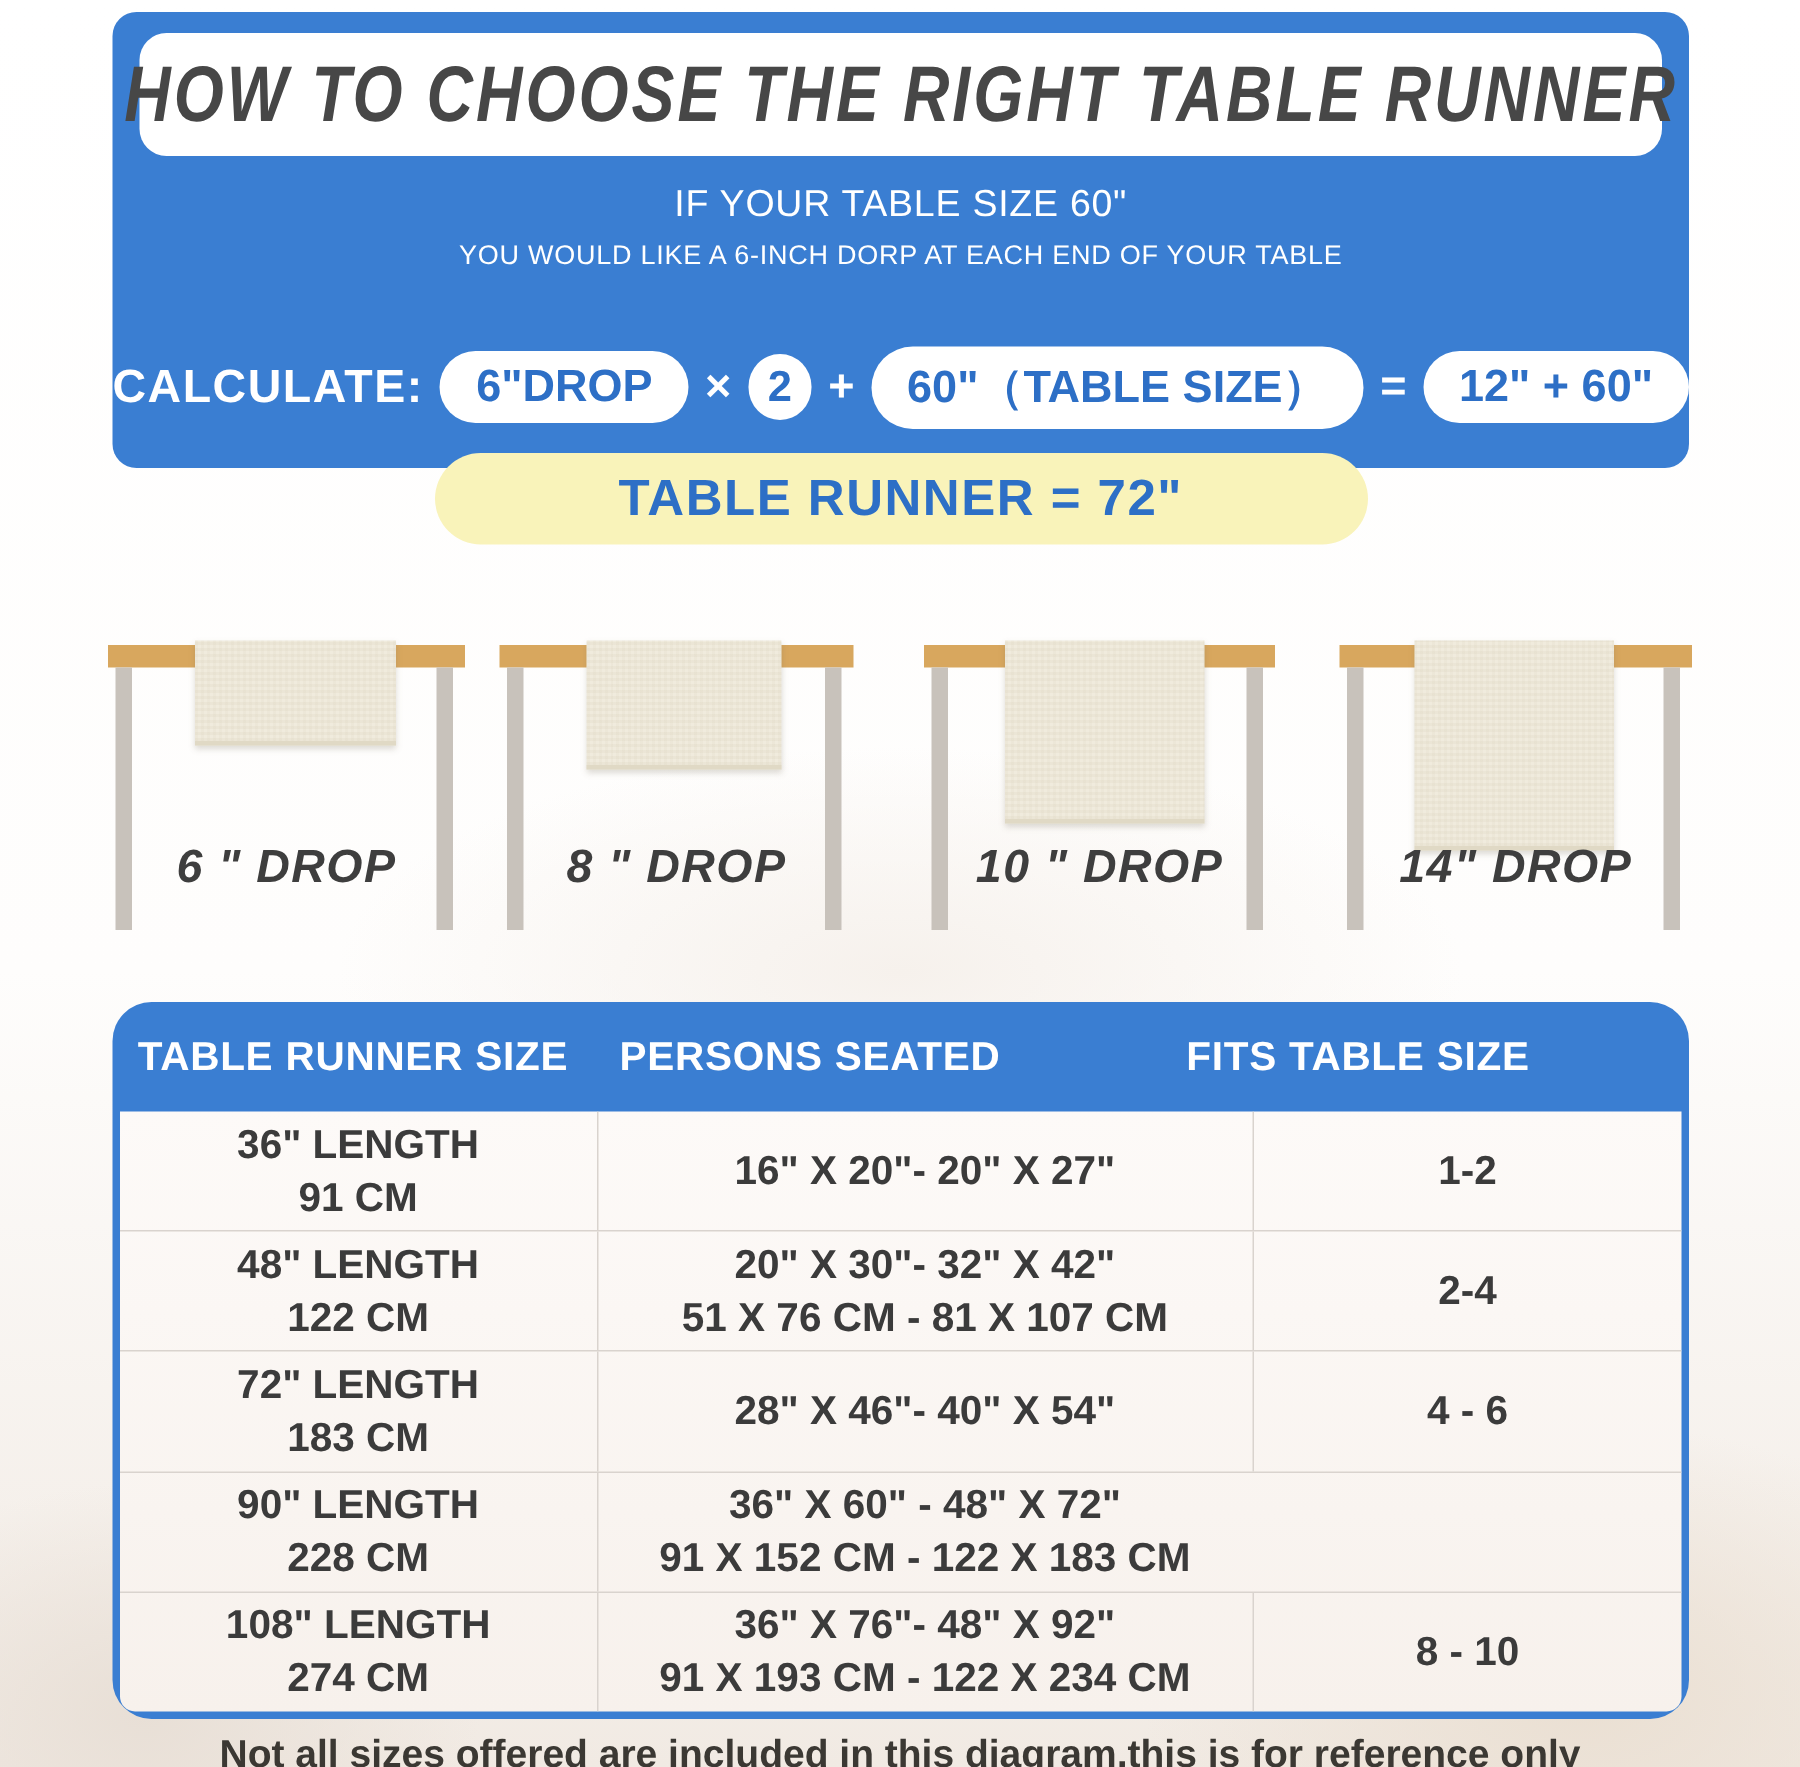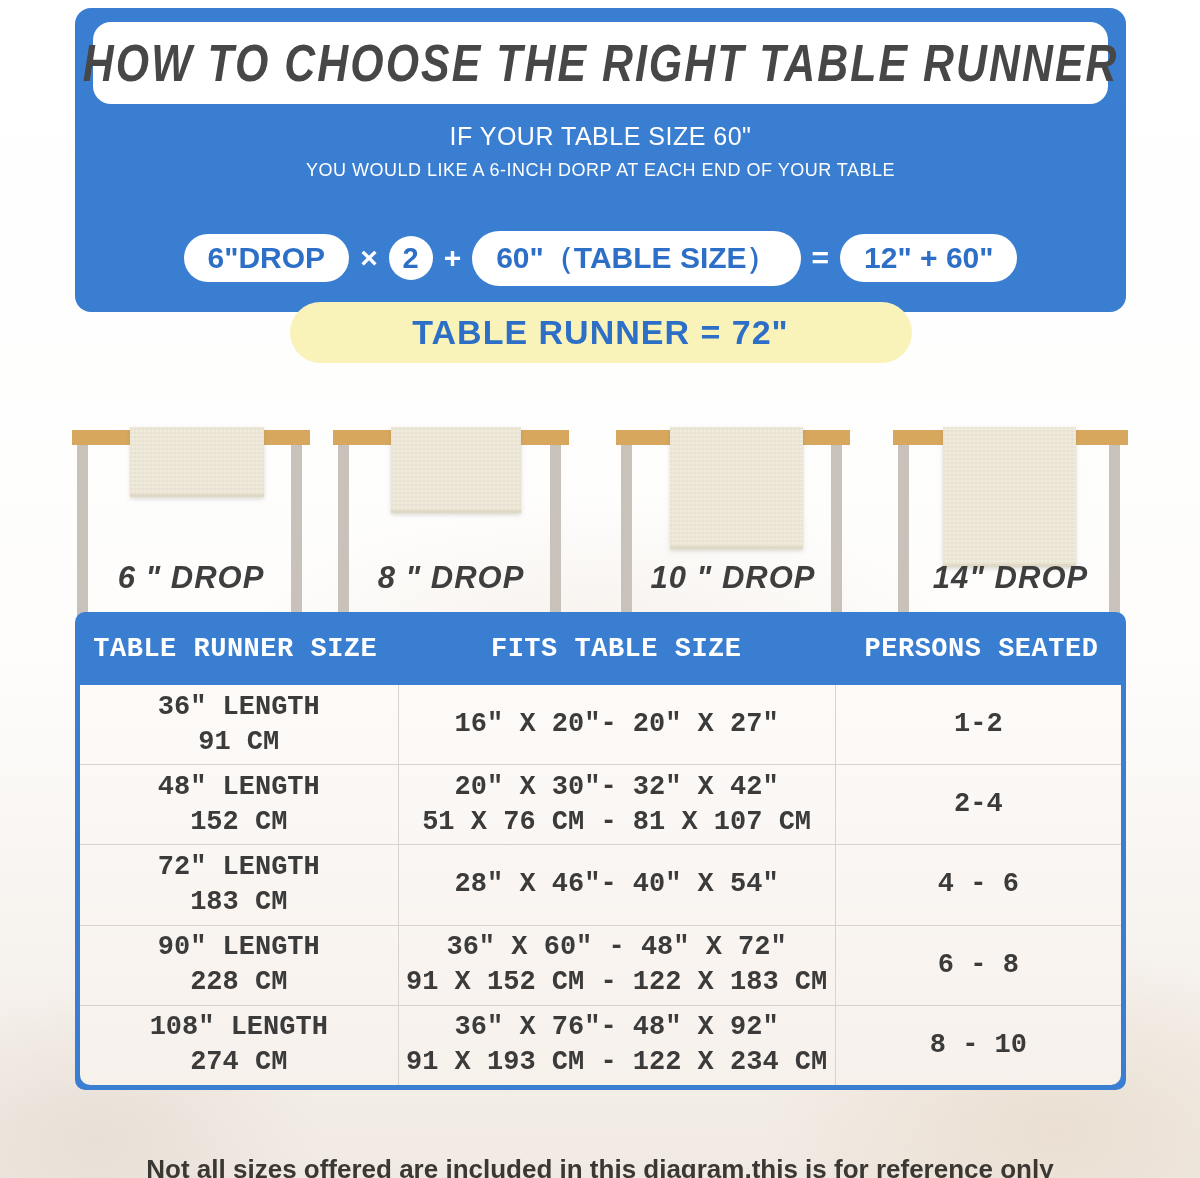--- a/index.html
+++ b/index.html
@@ -74,22 +74,22 @@
   .fig.f2 .runner { left:54px; width:133px; height:122px; }
   .fig.f3 .runner { left:50px; width:133px; height:140px; }
   .drop-label {
     position:absolute; top:168px; left:0; width:100%; text-align:center;
     font-size:31px; font-weight:bold; font-style:italic; color:#3E3E3E; letter-spacing:1px;
     white-space:nowrap;
   }
 
   
   .panel-table {
-    position:absolute; left:75px; top:612px; width:1051px; height:478px;
-    background:#3A7ED2; border-radius:10px;font-family:Liberation Mono, monospace;
+    position:absolute; left:75px; top:668px; width:1051px; height:478px;
+    background:#3A7ED2; border-radius:26px;
   }
   .thead { display:flex; height:73px; align-items:center; }
   .th { color:#ffffff; font-weight:bold; font-size:27px; text-align:center; letter-spacing:0.5px; }
   .col1 { width:30.5%; } .col2 { width:42%; } .col3 { width:27.5%; }
   .tbody {
     position:absolute; left:5px; right:5px; top:73px; bottom:5px;
     background:linear-gradient(180deg,#fdfaf8 0%, #f7f1ec 100%);
     border-radius:0 0 10px 10px;
     display:flex; flex-direction:column; overflow:hidden;
   }
@@ -113,20 +113,21 @@
 <div class="page">
 
   <div class="panel-top">
     <div class="title-band">
       <div class="title-text">HOW TO CHOOSE THE RIGHT TABLE RUNNER</div>
     </div>
     <div class="intro-line l1">IF YOUR TABLE SIZE 60"</div>
     <div class="intro-line l2">YOU WOULD LIKE A 6-INCH DORP AT EACH END OF YOUR TABLE</div>
 
     <div class="calc-row">
+      <span class="calc-label">CALCULATE:</span>
       <span class="pill">6"DROP</span>
       <span class="op">×</span>
       <span class="circle">2</span>
       <span class="op">+</span>
       <span class="pill">60"（TABLE SIZE）</span>
       <span class="op">=</span>
       <span class="pill">12" + 60"</span>
     </div>
 
     <div class="answer-row">
@@ -161,40 +162,40 @@
       <div class="leg left"></div>
       <div class="leg right"></div>
       <div class="runner"></div>
       <div class="drop-label">14" DROP</div>
     </div>
   </div>
 
   <div class="panel-table">
     <div class="thead">
       <div class="th col1">TABLE RUNNER SIZE</div>
+      <div class="th col3">PERSONS SEATED</div>
       <div class="th col2">FITS TABLE SIZE</div>
-      <div class="th col3">PERSONS SEATED</div>
     </div>
     <div class="tbody">
 
       <div class="trow">
         <div class="td col1">
           <span>36" LENGTH</span>
           <span>91 CM</span>
         </div>
         <div class="td col2">
           <span>16" X 20"- 20" X 27"</span>
         </div>
         <div class="td col3">1-2</div>
       </div>
 
       <div class="trow">
         <div class="td col1">
           <span>48" LENGTH</span>
-          <span>152 CM</span>
+          <span>122 CM</span>
         </div>
         <div class="td col2">
           <span>20" X 30"- 32" X 42"</span>
           <span>51 X 76 CM - 81 X 107 CM</span>
         </div>
         <div class="td col3">2-4</div>
       </div>
 
       <div class="trow">
         <div class="td col1">
@@ -209,21 +210,20 @@
 
       <div class="trow">
         <div class="td col1">
           <span>90" LENGTH</span>
           <span>228 CM</span>
         </div>
         <div class="td col2">
           <span>36" X 60" - 48" X 72"</span>
           <span>91 X 152 CM - 122 X 183 CM</span>
         </div>
-        <div class="td col3">6 - 8</div>
       </div>
 
       <div class="trow">
         <div class="td col1">
           <span>108" LENGTH</span>
           <span>274 CM</span>
         </div>
         <div class="td col2">
           <span>36" X 76"- 48" X 92"</span>
           <span>91 X 193 CM - 122 X 234 CM</span>

